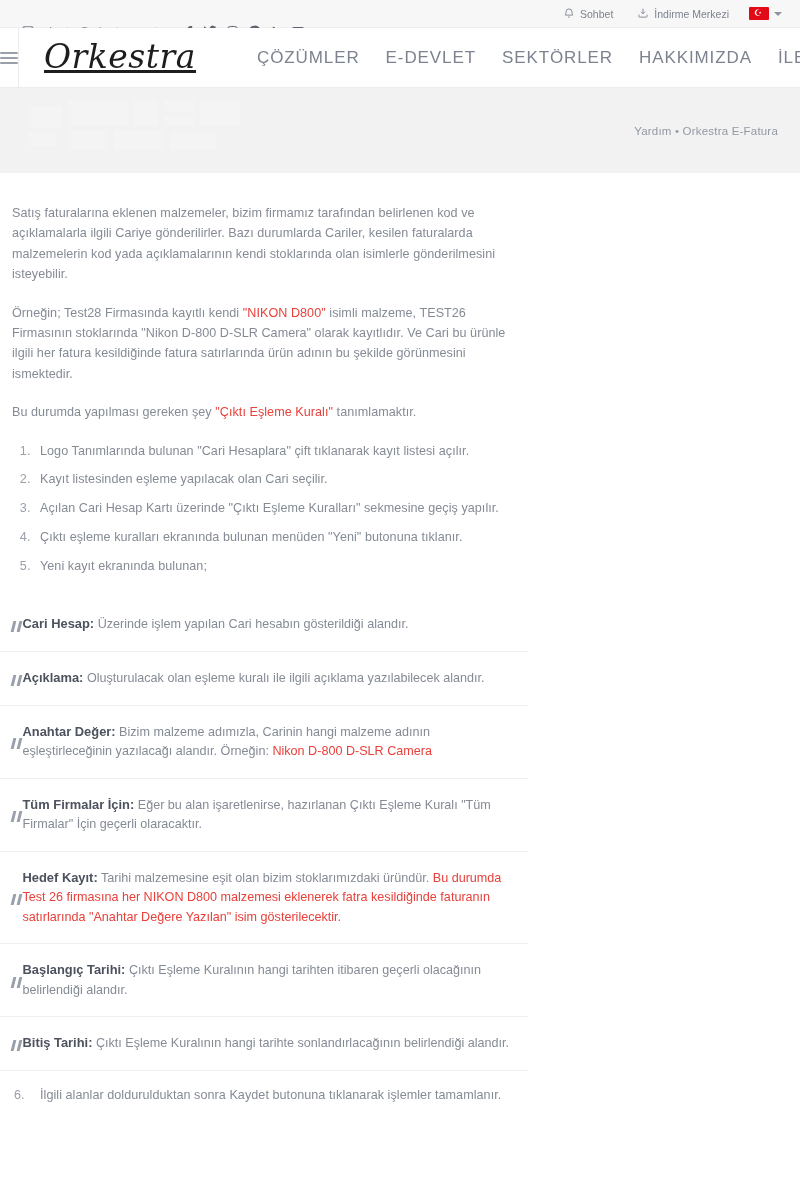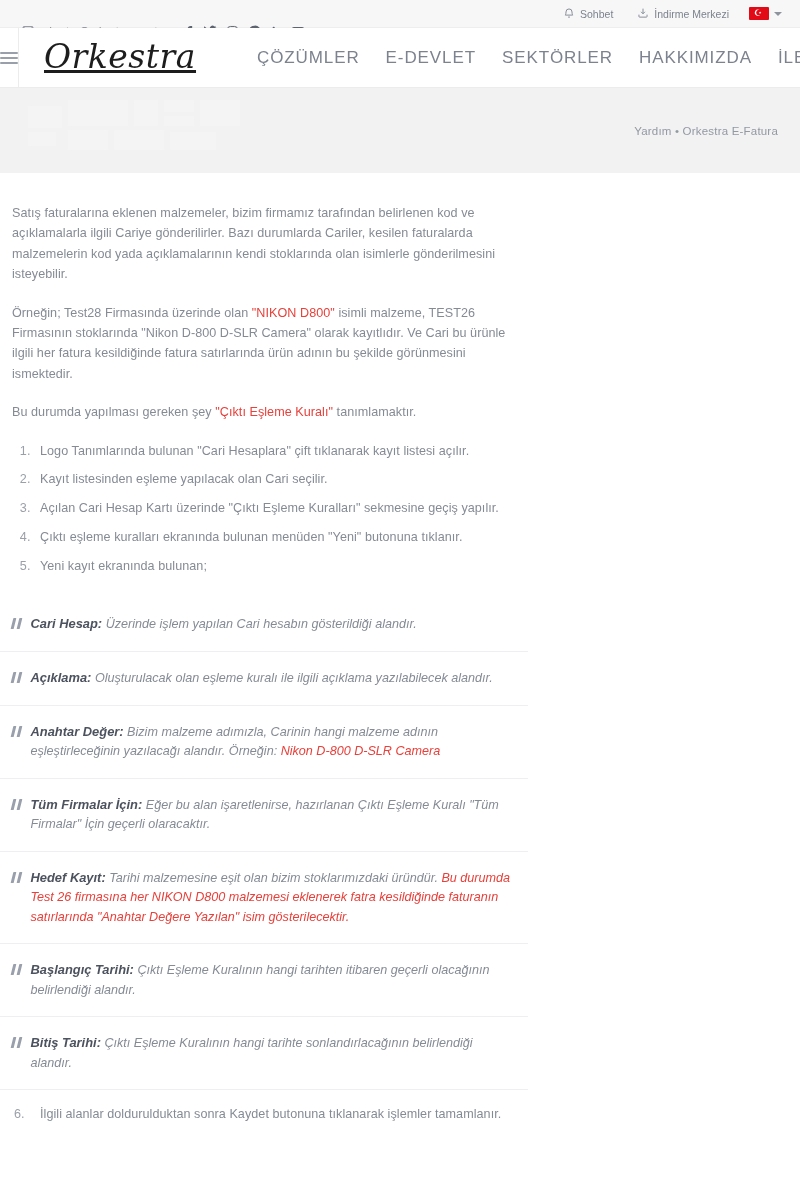--- a/index.html
+++ b/index.html
@@ -180,23 +180,22 @@
   }
   ol.steps li::marker { color: #9aa0aa; }
 
   
   .fields { margin-top: 22px; }
   .field-row {
     border-top: 1px solid #efeff1;
     padding: 16px 12px 16px 12px;
     width: 528px;
     display: flex;
-    align-items: flex-start;
-    gap: 10px;
-    font-style: italic;
+    align-items: center;
+    gap: 2px;
   }
   .field-row:first-child { border-top: none; }
   .qmark {
     flex: 0 0 auto;
     display: flex; gap: 2.5px;
     padding-top: 4px;
   }
   .qmark span {
     display: block;
     width: 3px; height: 11px;
@@ -364,21 +363,21 @@
   </div>
   <div class="breadcrumb">Yardım • Orkestra E-Fatura</div>
 </div>
 
 <div class="page">
   <article class="article">
 
     <p>Satış faturalarına eklenen malzemeler, bizim firmamız tarafından belirlenen kod ve açıklamalarla ilgili Cariye gönderilirler. Bazı durumlarda Cariler, kesilen faturalarda malzemelerin kod yada açıklamalarının kendi stoklarında olan isimlerle gönderilmesini isteyebilir.</p>
 
     <p>
-      <span>Örneğin; Test28 Firmasında üzerinde olan </span><span class="hl-red">"NIKON D800"</span><span> isimli malzeme, TEST26 Firmasının stoklarında "Nikon D-800 D-SLR Camera" olarak kayıtlıdır. Ve Cari bu ürünle ilgili her fatura kesildiğinde fatura satırlarında ürün adının bu şekilde görünmesini ismektedir.</span>
+      <span>Örneğin; Test28 Firmasında kayıtlı kendi </span><span class="hl-red">"NIKON D800"</span><span> isimli malzeme, TEST26 Firmasının stoklarında "Nikon D-800 D-SLR Camera" olarak kayıtlıdır. Ve Cari bu ürünle ilgili her fatura kesildiğinde fatura satırlarında ürün adının bu şekilde görünmesini ismektedir.</span>
     </p>
 
     <p>
       <span>Bu durumda yapılması gereken şey </span><span class="hl-red">"Çıktı Eşleme Kuralı"</span><span> tanımlamaktır.</span>
     </p>
 
 
     <ol class="steps">
       <li>Logo Tanımlarında bulunan "Cari Hesaplara" çift tıklanarak kayıt listesi açılır.</li>
       <li>Kayıt listesinden eşleme yapılacak olan Cari seçilir.</li>

